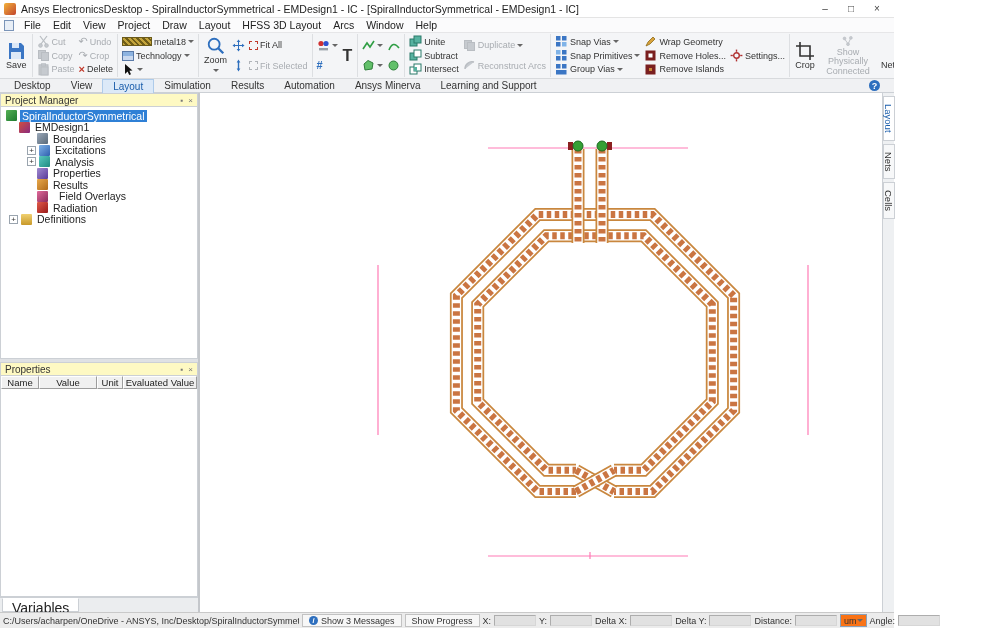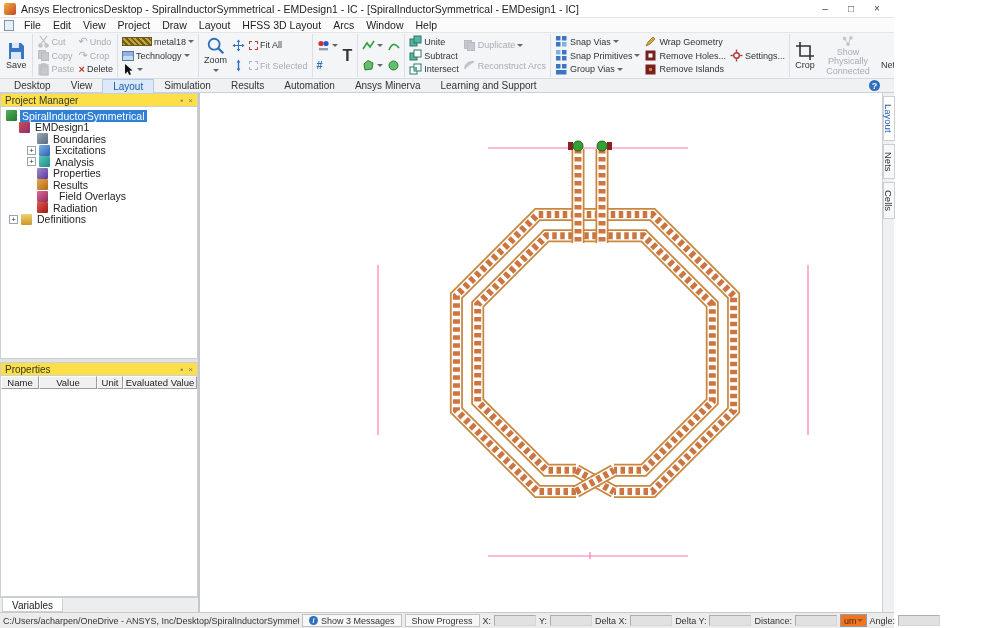--- a/index.html
+++ b/index.html
@@ -44,37 +44,37 @@
   
   .tabrow { height:14px; background:#f0f1f3; border-bottom:1px solid #ccd0d5; display:flex; align-items:center; padding-left:4px; font-size:10px; flex:0 0 auto; }
   .tab { padding:0 10px; height:14px; display:flex; align-items:center; color:#333; }
   .tab.active { background:#dce9f8; color:#1a5dab; border:1px solid #aecbea; border-bottom:none; }
   .help-circle { margin-left:auto; margin-right:14px; width:11px; height:11px; border-radius:50%; background:#2e6fbe; color:#fff; font-size:9px; font-weight:bold; display:flex; align-items:center; justify-content:center; }
 
   
   .main { flex:1; display:flex; min-height:0; }
 
   .left { width:200px; flex:0 0 auto; display:flex; flex-direction:column; background:#f0f1f3; border-right:2px solid #c4c7cb; }
-  .panel-header { height:14px; background:#fde047; border:1px solid #ccd0d5; display:flex; align-items:center; padding:0 4px; font-size:10px; color:#333; flex:0 0 auto; }
+  .panel-header { height:14px; background:#fef9c3; border:1px solid #ccd0d5; display:flex; align-items:center; padding:0 4px; font-size:10px; color:#333; flex:0 0 auto; }
   .ph-btns { margin-left:auto; display:flex; gap:5px; color:#777; font-size:8px; }
   .pm { height:266px; display:flex; flex-direction:column; }
   .tree { flex:1; background:#fff; border:1px solid #ccd0d5; border-top:none; padding:3px 0; font-size:10.5px; overflow:hidden; }
   .trow { display:flex; align-items:center; height:11.5px; gap:3px; white-space:nowrap; }
   .texp { width:9px; height:9px; border:1px solid #9aa4ae; background:#fff; font-size:8px; line-height:7px; text-align:center; color:#333; flex:0 0 auto; }
   .ticon { width:11px; height:11px; flex:0 0 auto; border-radius:1px; }
   .tlabel { padding:0 2px; }
   .tlabel.sel { background:#2f80d6; color:#fff; }
   .splitter { height:3px; background:#dfe1e4; flex:0 0 auto; }
 
   .props { flex:1; display:flex; flex-direction:column; min-height:0; }
   .props-head-row { display:flex; background:#f0f0f0; border-left:1px solid #ccd0d5; border-right:1px solid #ccd0d5; flex:0 0 auto; }
   .pcell { font-size:9.5px; height:13px; display:flex; align-items:center; justify-content:center; background:#f0f0f0; border:1px solid; border-color:#ffffff #9d9d9d #9d9d9d #ffffff; overflow:hidden; white-space:nowrap; }
   .props-body { flex:1; background:#fff; border:1px solid #ccd0d5; border-top:none; }
   .bottom-tabs { height:15px; background:#ebedef; border-top:1px solid #ccd0d5; display:flex; align-items:stretch; padding-left:2px; flex:0 0 auto; }
-  .btab { font-size:10px; padding:1px 9px 0; background:#fff; border:1px solid #ccd0d5; border-top:1px solid #fff; }
+  .btab { font-size:14px; padding:1px 9px 0; background:#fff; border:1px solid #ccd0d5; border-top:1px solid #fff; }
 
   .canvas { flex:1; background:#fff; position:relative; overflow:hidden; }
   .canvas svg { position:absolute; left:0; top:0; }
 
   .rightstrip { width:12px; flex:0 0 auto; background:#eef0f2; border-left:1px solid #ccd0d5; display:flex; flex-direction:column; align-items:center; padding-top:3px; gap:3px; }
   .vtab { writing-mode:vertical-rl; font-size:9.5px; color:#333; background:#f7f8f9; border:1px solid #ccd0d5; padding:7px 0; width:12px; display:flex; align-items:center; justify-content:center; }
   .vtab.active { background:#fff; color:#1a5dab; }
 
   
   .statusbar { height:16px; background:#ececec; border-top:1px solid #c9c9c9; display:flex; align-items:center; font-size:9px; color:#333; gap:3px; padding:0 3px; flex:0 0 auto; }

